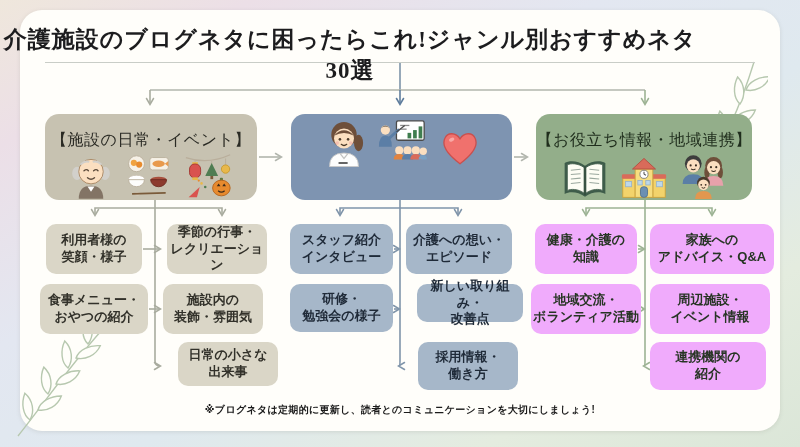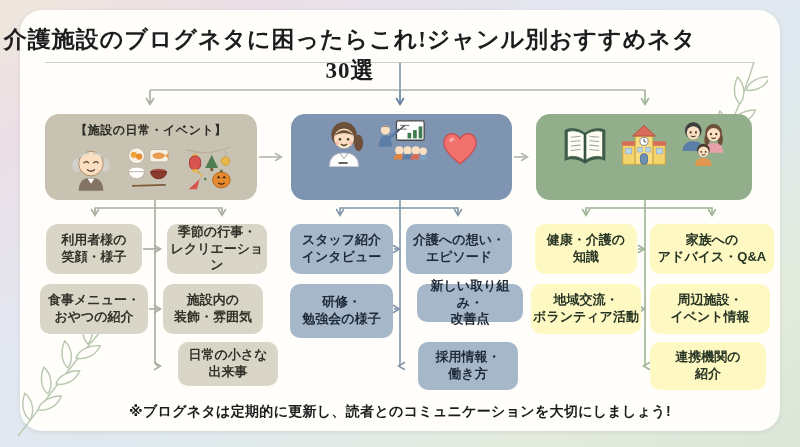--- a/index.html
+++ b/index.html
@@ -24,52 +24,52 @@
   }
   .title-divider{position:absolute;top:62px;left:45px;width:710px;height:1px;background:#c9cdc7;z-index:2;}
   .connectors{position:absolute;left:0;top:0;z-index:2;pointer-events:none;}
   .cat{
     position:absolute;top:114px;height:86px;border-radius:14px;z-index:3;
     display:flex;flex-direction:column;align-items:center;
   }
   .cat-1{left:45px;width:212px;background:#c7c2b1;}
   .cat-2{left:291px;width:221px;background:#7e94b1;}
   .cat-3{left:536px;width:216px;background:#93ae8a;}
-  .cat-header{margin-top:8px;font-size:12px;font-weight:bold;letter-spacing:.5px;}
+  .cat-header{margin-top:16px;font-size:16px;font-weight:normal;letter-spacing:.5px;}
   .cat-1 .cat-header{color:#2a2a24;}
   .cat-2 .cat-header{color:#15202e;}
   .cat-3 .cat-header{color:#1f2d1c;}
   .cat-icons{display:flex;align-items:flex-end;justify-content:center;gap:13px;height:52px;margin-top:1px;}
   .item{
     position:absolute;border-radius:10px;z-index:3;
     display:flex;align-items:center;justify-content:center;text-align:center;
     font-size:13px;font-weight:bold;line-height:1.3;white-space:pre-line;padding:2px;
     box-sizing:border-box;
   }
   .col1{background:#dad6c7;color:#32312a;}
   .col2{background:#a6b7c9;color:#1f2a38;}
-  .col3{background:#fef9c3;color:#273524;}
-  .c1i0{left:46px;top:224px;width:96px;height:50px;border-radius:12px;}
+  .col3{background:#f0abfc;color:#273524;}
+  .c1i0{left:46px;top:224px;width:96px;height:50px;}
   .c1i1{left:167px;top:224px;width:100px;height:50px;}
   .c1i2{left:40px;top:284px;width:108px;height:50px;}
   .c1i3{left:163px;top:284px;width:100px;height:50px;}
   .c1i4{left:167px;top:342px;width:100px;height:44px;margin-left:11px;}
   .c2i0{left:290px;top:224px;width:103px;height:50px;}
   .c2i1{left:406px;top:224px;width:106px;height:50px;}
-  .c2i2{left:290px;top:284px;width:103px;height:54px;}
+  .c2i2{left:290px;top:284px;width:103px;height:48px;}
   .c2i3{left:417px;top:284px;width:106px;height:38px;}
   .c2i4{left:418px;top:342px;width:100px;height:48px;}
   .c3i0{left:535px;top:224px;width:102px;height:50px;}
   .c3i1{left:650px;top:224px;width:124px;height:50px;}
   .c3i2{left:531px;top:284px;width:110px;height:50px;}
   .c3i3{left:650px;top:284px;width:120px;height:50px;}
   .c3i4{left:650px;top:342px;width:116px;height:48px;}
   .footnote{
     position:absolute;top:403px;left:0;width:800px;text-align:center;
-    font-size:14px;font-weight:bold;color:#1b1b1b;z-index:3;letter-spacing:.3px;
+    font-size:10px;font-weight:bold;color:#1b1b1b;z-index:3;letter-spacing:.3px;
   }
 </style>
 </head>
 <body>
 
 <div class="card"></div>
 
 <svg class="leaf leaf-bl" width="112" height="116" viewBox="0 0 112 116">
   <defs>
       <path id="lf1" d="M0,0 C8,-5 12,-16 8,-26 C0,-19 -4,-8 0,0 Z"></path>
@@ -246,20 +246,21 @@
       </g>
     </svg>
     <svg width="40" height="38" viewBox="0 0 48 44">
       <path d="M24,41 C8,29 2,18 6,10 C9,3 19,3 24,11 C29,3 39,3 42,10 C46,18 40,29 24,41 Z" fill="#f0716d" stroke="#c9504e" stroke-width="1.6"></path>
       <ellipse cx="14" cy="12" rx="3.4" ry="2.2" fill="#f9a8a5" transform="rotate(-25 14 12)"></ellipse>
     </svg>
   </div>
 </div>
 
 <div class="cat cat-3">
+  <div class="cat-header">【お役立ち情報・地域連携】</div>
   <div class="cat-icons">
     <svg width="46" height="42" viewBox="0 0 52 46">
       <path d="M26,8 C18,2 8,2 3,5 L3,40 C8,37 18,37 26,43 C34,37 44,37 49,40 L49,5 C44,2 34,2 26,8 Z" fill="#3e5c4a"></path>
       <path d="M25,10 C18,5 10,5 6,7 L6,36 C10,34 18,34 25,39 Z" fill="#fdfdf4" stroke="#44604e"></path>
       <path d="M27,10 C34,5 42,5 46,7 L46,36 C42,34 34,34 27,39 Z" fill="#fdfdf4" stroke="#44604e"></path>
       <g stroke="#9aa89e" stroke-width="1.2">
         <line x1="10" y1="13" x2="21" y2="12"></line>
           <line x1="10" y1="18" x2="21" y2="17"></line>
           <line x1="10" y1="23" x2="21" y2="22"></line>
           <line x1="10" y1="28" x2="21" y2="27"></line>

